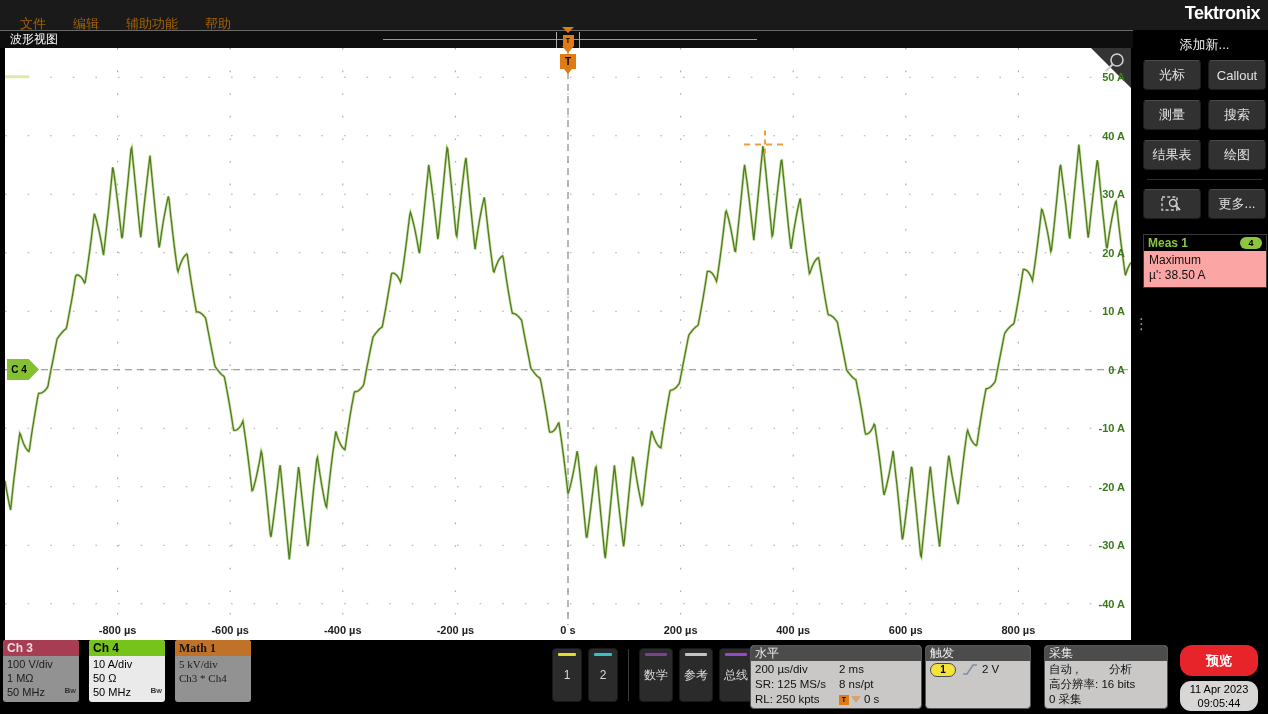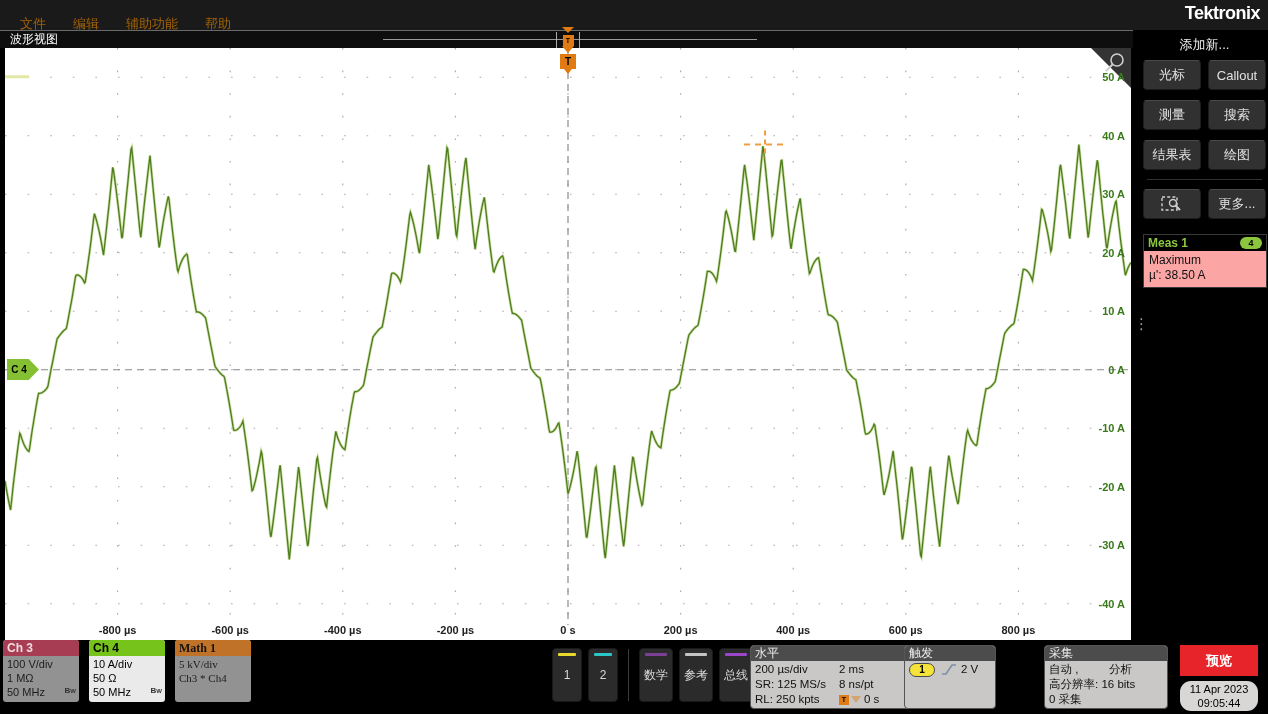--- a/index.html
+++ b/index.html
@@ -58,27 +58,27 @@
   .disp-btn.wide { width:34px; }
   .disp-stripe { position:absolute; top:4px; left:5px; right:5px; height:3px; border-radius:1px; }
   .disp-sep { width:1px; height:52px; background:#3a3a3a; margin:1px 4px 0 4px; }
 
   .sys-badge { position:absolute; top:5px; background:#c9c8c7; border:1px solid #555; border-radius:4px; overflow:hidden; font-size:11.5px; color:#111; }
   .sys-head { background:#4c4c4c; color:#eee; font-size:12px; padding:0 4px; height:15px; line-height:15px; }
   .sys-body { padding:1px 4px 2px 4px; line-height:15px; }
   .sys-row { display:flex; }
   .sys-row .l { width:84px; }
   .horiz { left:750px; width:172px; height:64px; }
-  .trigB { left:904px; width:92px; height:64px; }
+  .trigB { left:925px; width:106px; height:64px; }
   .acq  { left:1044px; width:124px; height:64px; }
   .src-pill { display:inline-block; background:#f5e33a; border:1px solid #4a4a4a; border-radius:7px; width:26px; text-align:center; font-size:10px; font-weight:bold; color:#000; line-height:12px; margin-right:6px; }
   .tpos-ico { display:inline-block; width:10px; height:10px; background:#e07a12; color:#000; font-size:7px; font-weight:bold; text-align:center; line-height:10px; vertical-align:middle; margin-right:2px; }
   .tpos-tri { display:inline-block; width:0; height:0; border-left:5px solid transparent; border-right:5px solid transparent; border-top:7px solid rgba(224,122,18,.45); vertical-align:middle; margin-right:3px; }
 
-  .preview-btn { position:absolute; left:1180px; top:5px; width:78px; height:31px; background:#e8242b; color:#fff; font-size:13px; font-weight:bold; border-radius:0; display:flex; align-items:center; justify-content:center; cursor:pointer; }
+  .preview-btn { position:absolute; left:1180px; top:5px; width:78px; height:31px; background:#e8242b; color:#fff; font-size:13px; font-weight:bold; border-radius:12px; display:flex; align-items:center; justify-content:center; cursor:pointer; }
   .datetime { position:absolute; left:1180px; top:41px; width:78px; height:30px; background:#d8d7d6; border-radius:11px; color:#000; font-size:11px; text-align:center; line-height:14px; padding-top:1px; }
 </style>
 </head>
 <body>
 
 <div class="app">
 
   <div class="menu-bar">
     <span class="menu-item">文件</span>
     <span class="menu-item">编辑</span>

